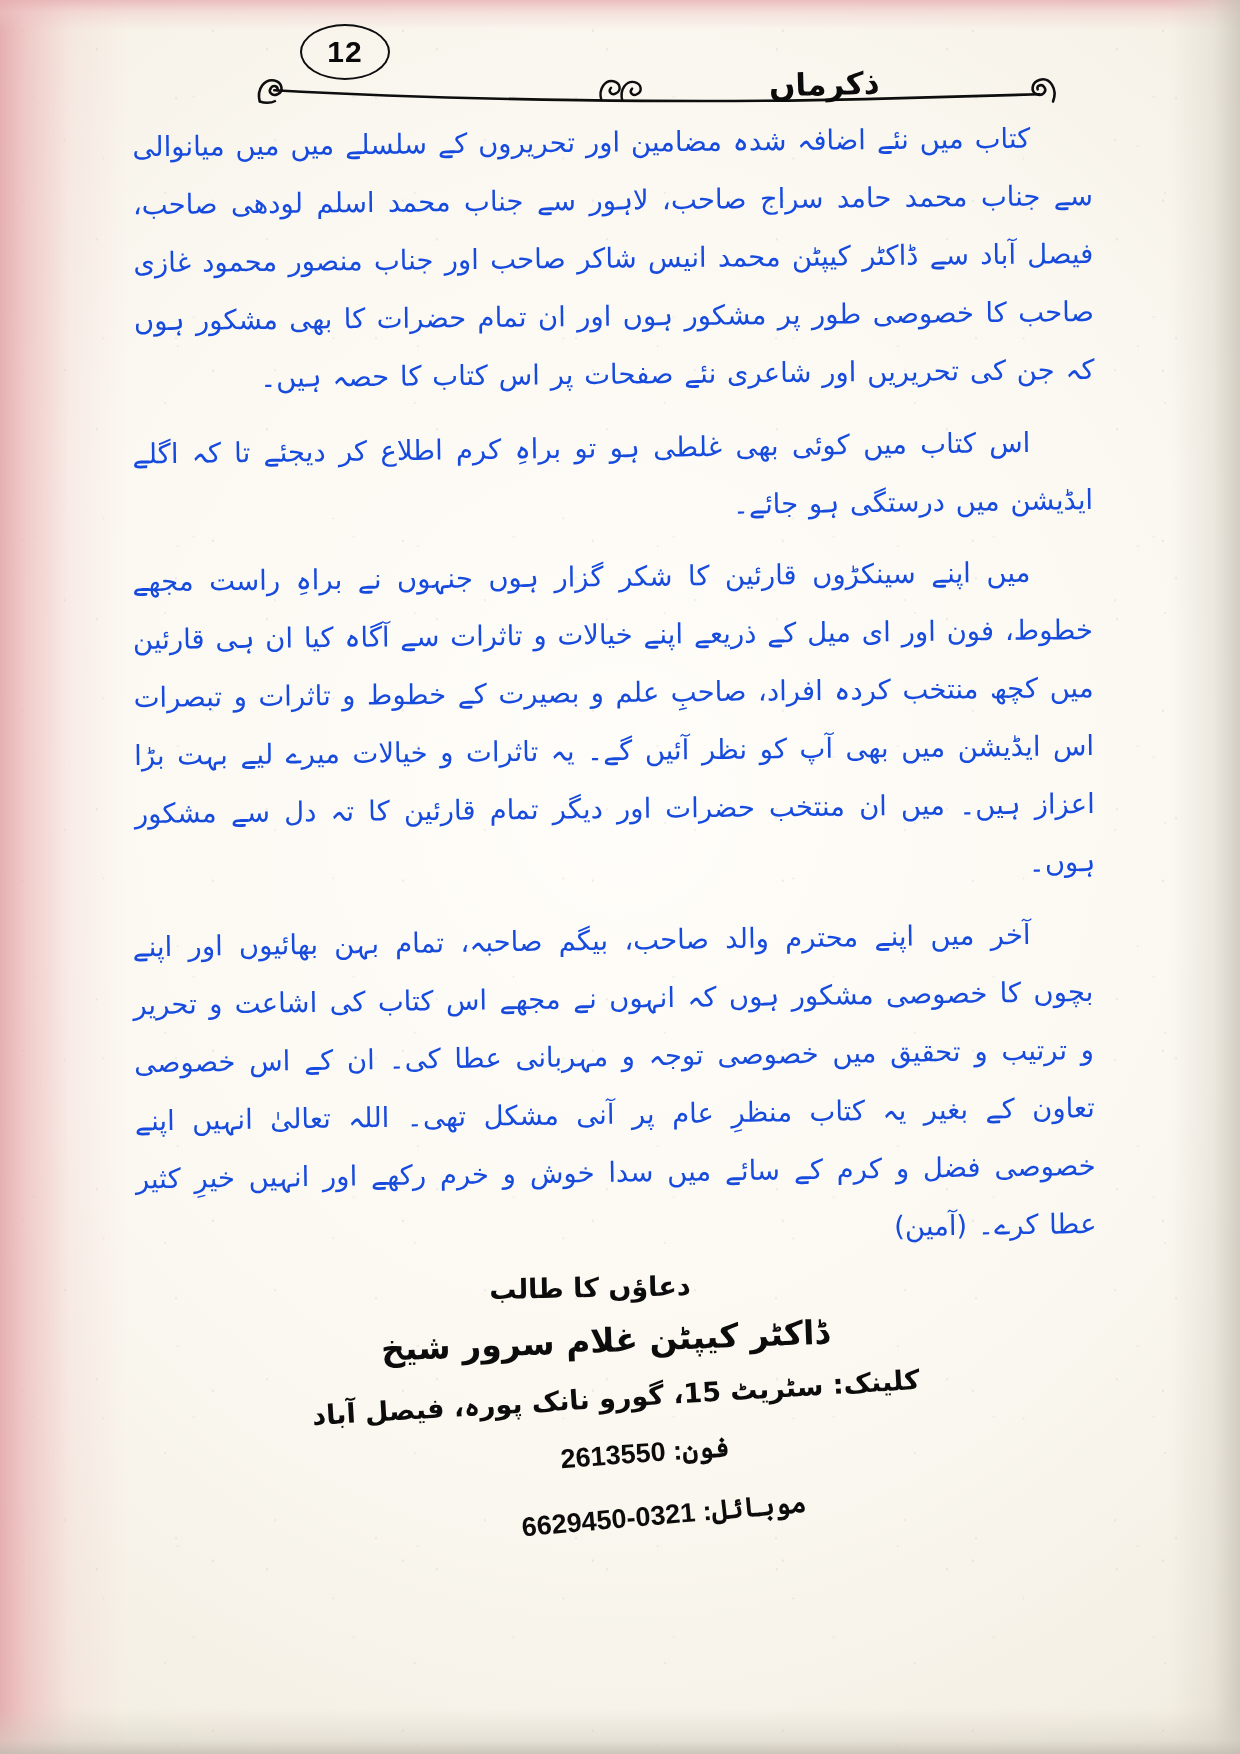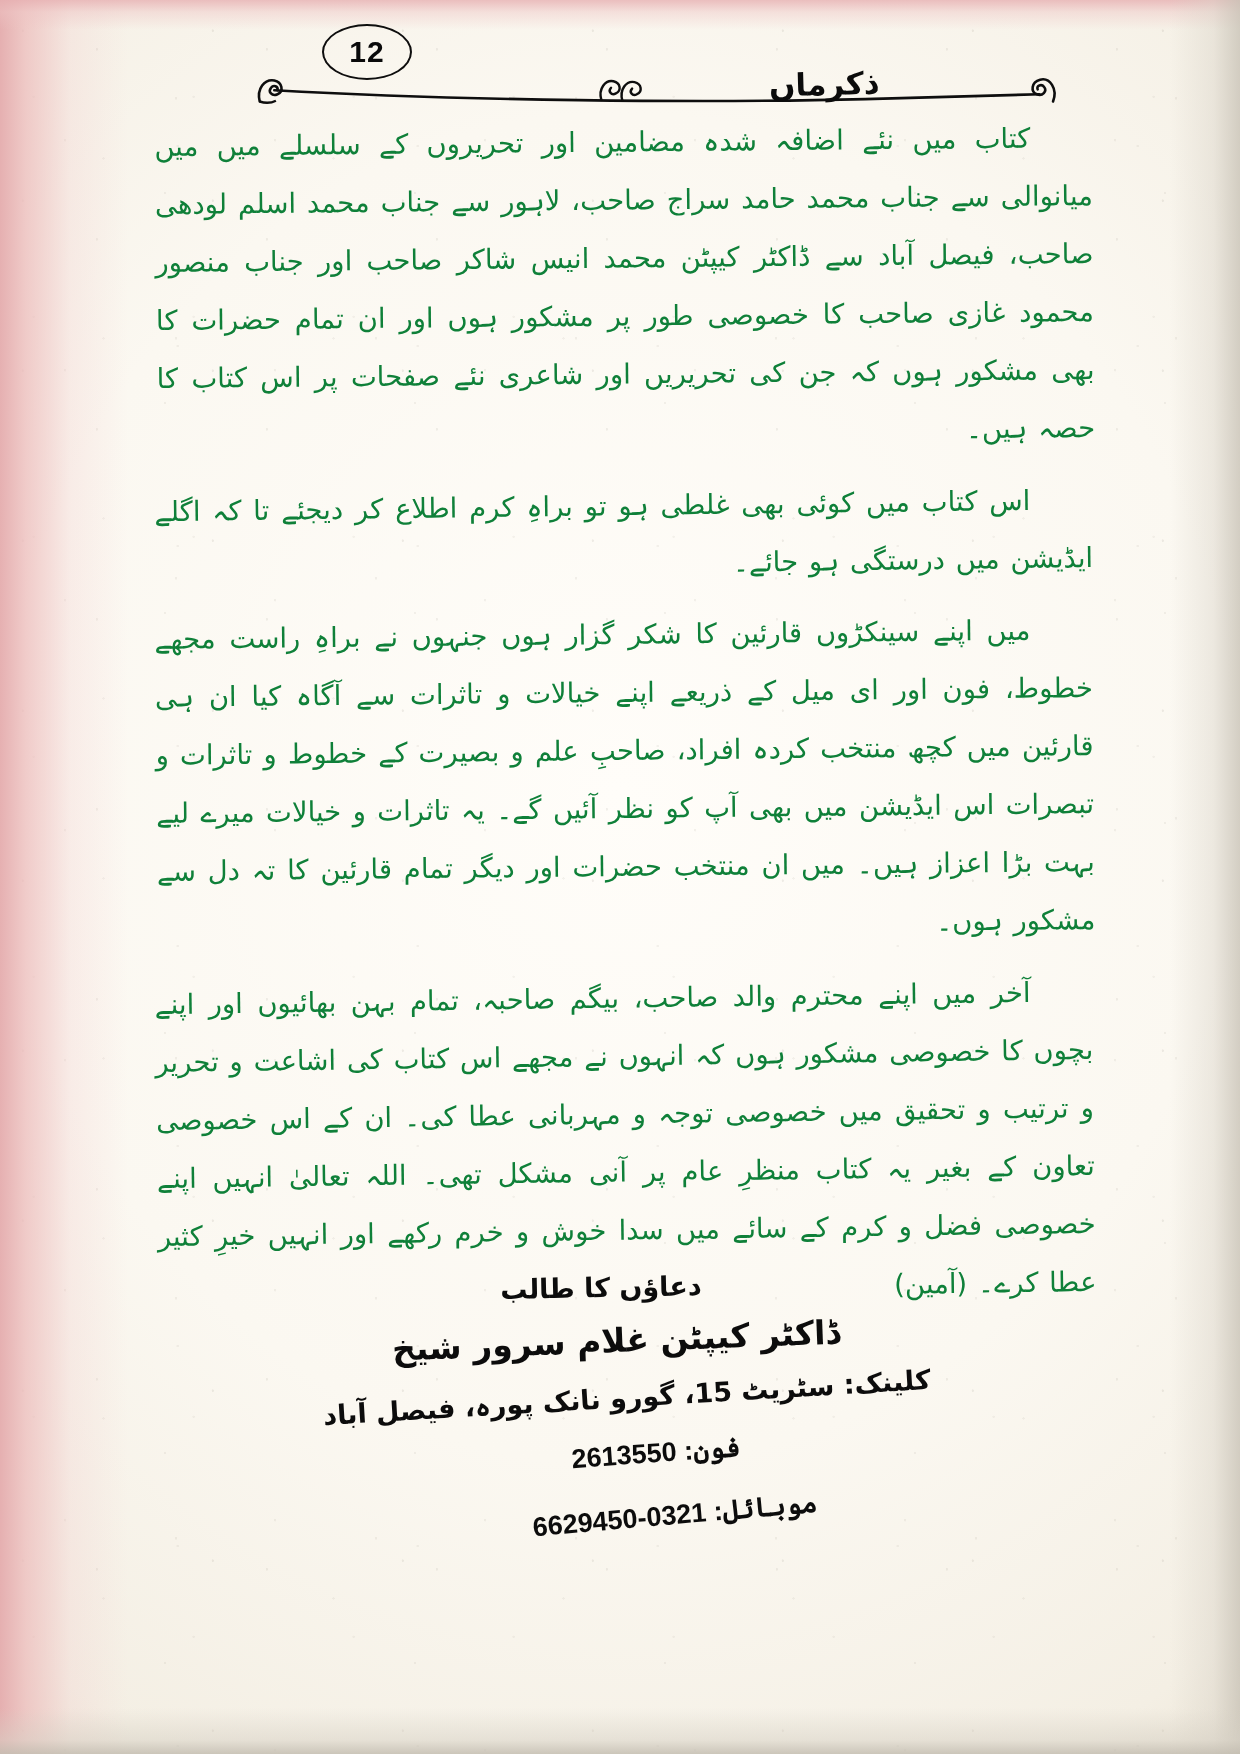--- a/index.html
+++ b/index.html
@@ -126,21 +126,21 @@
   }
 
   
   .body-text {
     position: absolute;
     left: 132px;
     right: 148px;
     top: 108px;
     direction: rtl;
     text-align: justify;
-    color: #15803d;
+    color: #1d4ed8;
   }
   .para {
     margin: 0 0 14px 0;
     font-size: 27.5px;
     line-height: 58px;
     letter-spacing: .2px;
     word-spacing: 2px;
     text-align: justify;
     text-justify: inter-word;
   }
@@ -194,21 +194,21 @@
   }
   .sig-mobile {
     font-size: 27px;
     text-align: center;
     margin-top: 30px;
     margin-right: -108px;
     transform: rotate(-5deg);
   }
   .num { font-family: "Liberation Sans", sans-serif; font-weight: 700; }
 
-  .ink-soften { filter: contrast(1.06); margin-left: 22px; }
+  .ink-soften { filter: contrast(1.06); }
 </style>
 </head>
 <body>
 
 <div class="page">
 
   <div class="paper-base"></div>
   <div class="paper-speckle"></div>
   <div class="edge-left-pink"></div>
   <div class="edge-top-pink"></div>

